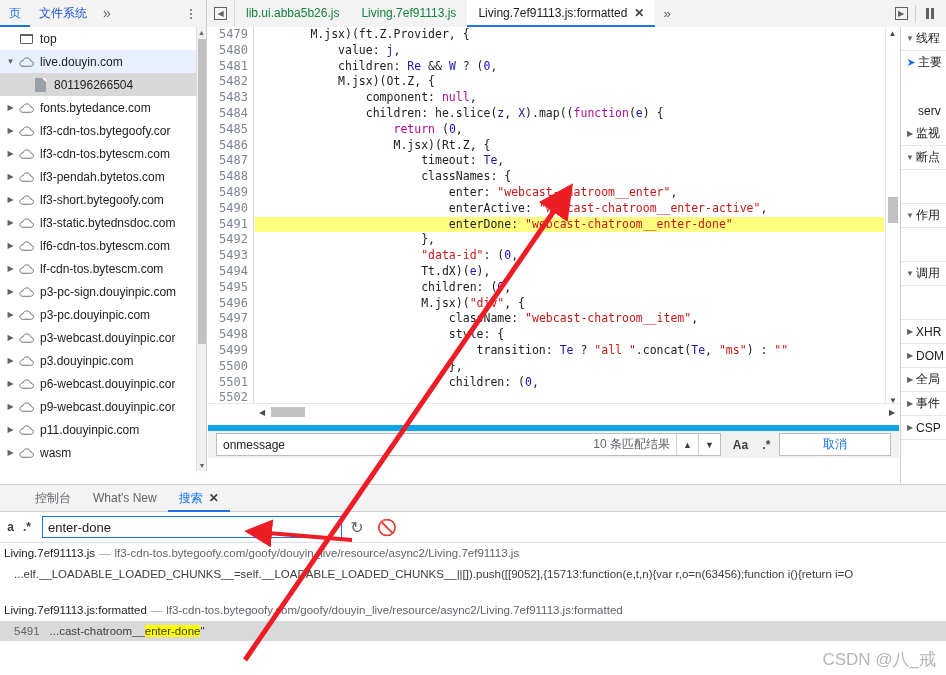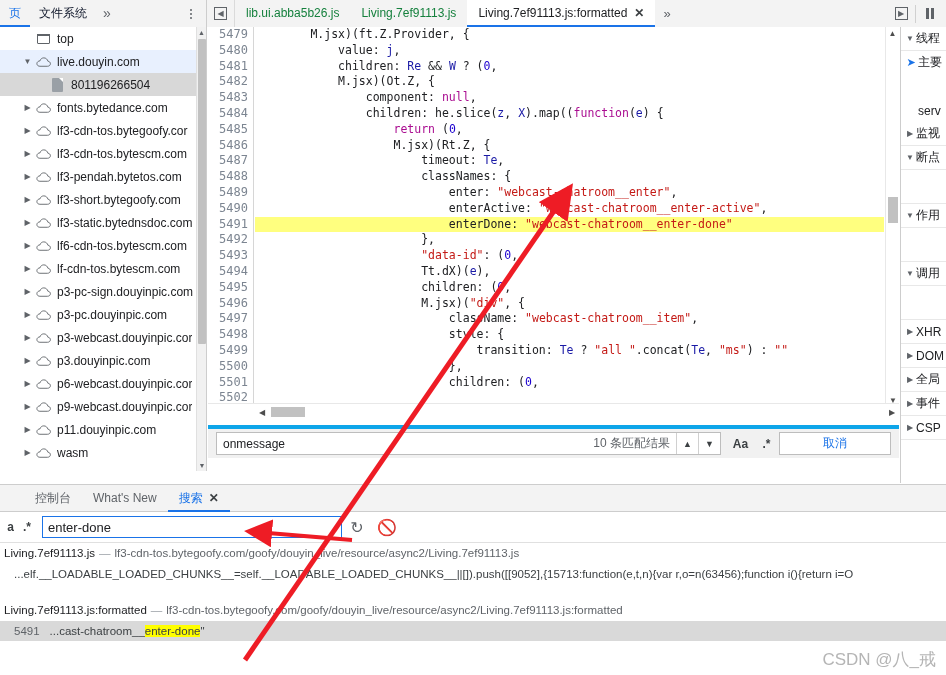--- a/index.html
+++ b/index.html
@@ -28,21 +28,21 @@
   .nav-tabs-left {
     width: 207px; height: 27px;
     display: flex; align-items: center;
     border-right: 1px solid #cdcdcd;
     background: #f3f3f3;
     position: relative;
   }
   .nav-tab {
     height: 27px; line-height: 27px;
     padding: 0 9px;
-    font-size: 12px; color: #0f172a;
+    font-size: 12px; color: #1d4ed8;
     cursor: default; white-space: nowrap;
     position: relative;
   }
   .nav-tab.sel { color: #1a73e8; }
   .nav-tab.sel::after {
     content: ""; position: absolute; left: 0; right: 0; bottom: 0;
     height: 2px; background: #1a73e8;
   }
   .nav-more { font-size: 14px; color: #5f6368; padding: 0 7px; line-height: 27px; }
   .kebab {
@@ -88,21 +88,21 @@
   .sep-v { width: 1px; height: 18px; background: #d0d0d0; }
 
   
   .navigator {
     position: absolute; left: 0; top: 27px; width: 207px; height: 444px;
     background: #ffffff; border-right: 1px solid #cdcdcd;
     overflow: hidden;
   }
   .tree-row {
     height: 23px; display: flex; align-items: center;
-    padding-left: 21px; font-size: 12px; color: #202124;
+    padding-left: 4px; font-size: 12px; color: #202124;
     white-space: nowrap; cursor: default;
   }
   .tree-row.sel-blue { background: #e8f0fe; }
   .tree-row.sel-grey { background: #d8d8d8; }
   .tw {
     width: 13px; flex: 0 0 13px; text-align: center;
     font-size: 8px; color: #5f6368; line-height: 1;
   }
   .icn { width: 19px; flex: 0 0 19px; display: flex; align-items: center; justify-content: center; }
   .cloud-ico { width: 15px; height: 10px; }
@@ -177,21 +177,21 @@
     background: #ffffff; border-top: 1px solid #e8e8e8;
   }
   .ed-hscroll .arr { position:absolute; top:0; width:14px; height:16px; display:flex; align-items:center; justify-content:center; font-size:8px; color:#4d4d4d;}
   .ed-hscroll .arr.l { left: 47px; }
   .ed-hscroll .arr.r { right: 0; }
   .ed-hscroll .thumb { position:absolute; left:63px; top:3px; width:34px; height:10px; background:#c1c1c1; }
 
   
   .findbar {
     position: absolute; left: 208px; top: 425px; width: 691px; height: 33px;
-    background: #f1f1f1; border-top: 4px solid #0ea5e9;
+    background: #f1f1f1; border-top: 6px solid #0ea5e9;
     display: flex; align-items: center; padding: 0 8px;
   }
   .find-input-wrap {
     flex: 1; height: 23px; background: #ffffff; border: 1px solid #bdbdbd;
     display: flex; align-items: center; min-width: 0;
   }
   .find-input {
     flex: 1; border: 0; outline: 0; height: 21px; font-size: 12px;
     padding: 0 6px; color: #202124; background: transparent; min-width: 0;
     font-family: "Liberation Sans", sans-serif;

